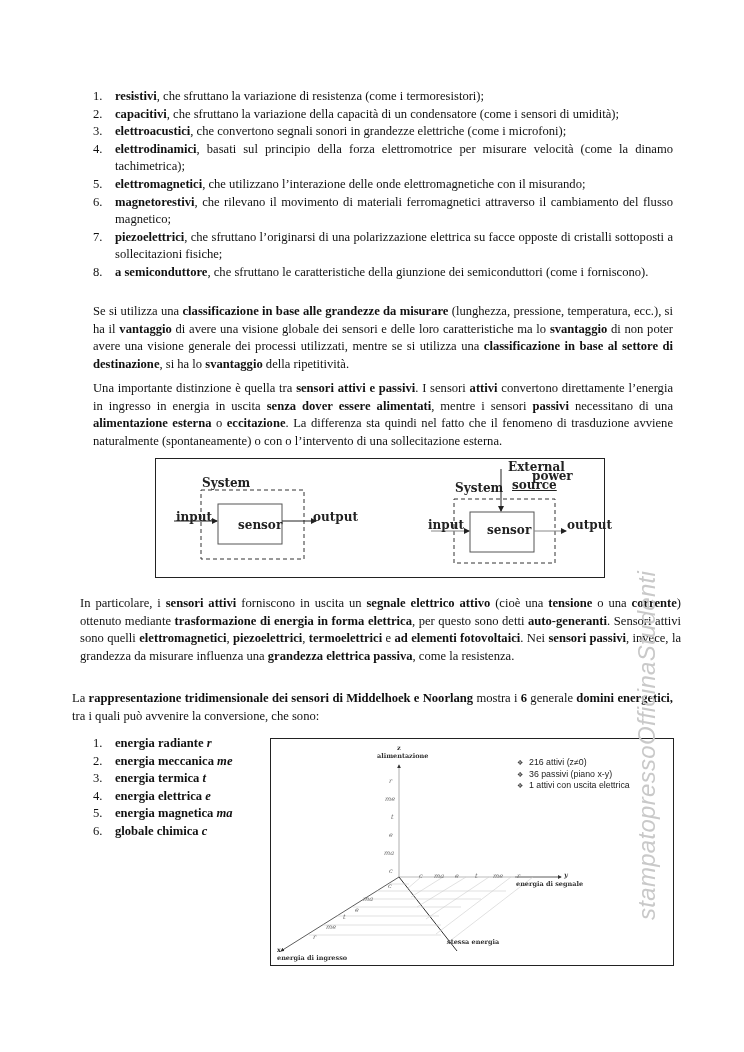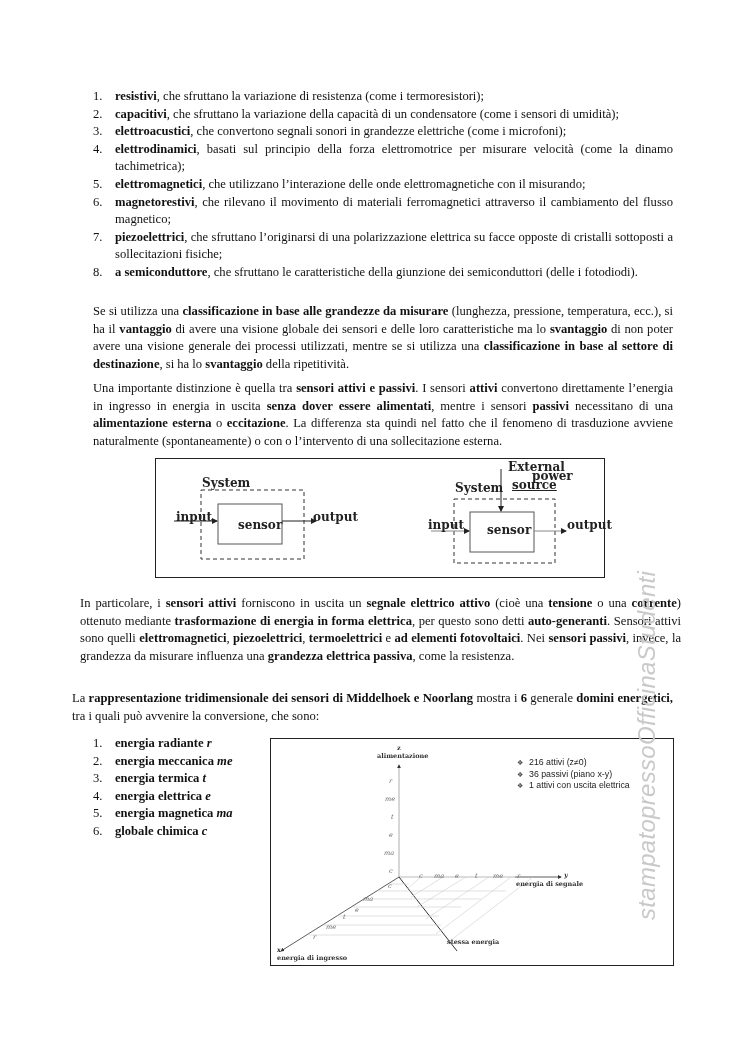--- a/index.html
+++ b/index.html
@@ -57,21 +57,21 @@
 <div class="page">
 
   <ol class="numlist">
     <li><span class="num">1.</span><b>resistivi</b><span>, che sfruttano la variazione di resistenza (come i termoresistori);</span></li>
     <li><span class="num">2.</span><b>capacitivi</b><span>, che sfruttano la variazione della capacità di un condensatore (come i sensori di umidità);</span></li>
     <li><span class="num">3.</span><b>elettroacustici</b><span>, che convertono segnali sonori in grandezze elettriche (come i microfoni);</span></li>
     <li><span class="num">4.</span><b>elettrodinamici</b><span>, basati sul principio della forza elettromotrice per misurare velocità (come la dinamo tachimetrica);</span></li>
     <li><span class="num">5.</span><b>elettromagnetici</b><span>, che utilizzano l’interazione delle onde elettromagnetiche con il misurando;</span></li>
     <li><span class="num">6.</span><b>magnetorestivi</b><span>, che rilevano il movimento di materiali ferromagnetici attraverso il cambiamento del flusso magnetico;</span></li>
     <li><span class="num">7.</span><b>piezoelettrici</b><span>, che sfruttano l’originarsi di una polarizzazione elettrica su facce opposte di cristalli sottoposti a sollecitazioni fisiche;</span></li>
-    <li><span class="num">8.</span><b>a semiconduttore</b><span>, che sfruttano le caratteristiche della giunzione dei semiconduttori (delle i fotodiodi).</span></li>
+    <li><span class="num">8.</span><b>a semiconduttore</b><span>, che sfruttano le caratteristiche della giunzione dei semiconduttori (come i forniscono).</span></li>
   </ol>
 
   <p class="para" id="p1"><span>Se si utilizza una </span><b>classificazione in base alle grandezze da misurare</b><span> (lunghezza, pressione, temperatura, ecc.), si ha il </span><b>vantaggio</b><span> di avere una visione globale dei sensori e delle loro caratteristiche ma lo </span><b>svantaggio</b><span> di non poter avere una visione generale dei processi utilizzati, mentre se si utilizza una </span><b>classificazione in base al settore di destinazione</b><span>, si ha lo </span><b>svantaggio</b><span> della ripetitività.</span></p>
 
   <p class="para" id="p2"><span>Una importante distinzione è quella tra </span><b>sensori attivi e passivi</b><span>. I sensori </span><b>attivi</b><span> convertono direttamente l’energia in ingresso in energia in uscita </span><b>senza dover essere alimentati</b><span>, mentre i sensori </span><b>passivi</b><span> necessitano di una </span><b>alimentazione esterna</b><span> o </span><b>eccitazione</b><span>. La differenza sta quindi nel fatto che il fenomeno di trasduzione avviene naturalmente (spontaneamente) o con o l’intervento di una sollecitazione esterna.</span></p>
 
   <div class="fig1">
     <svg width="450" height="120" viewBox="0 0 450 120">
       <defs>
         <marker id="arr" markerWidth="6" markerHeight="6" refX="5" refY="3" orient="auto">

